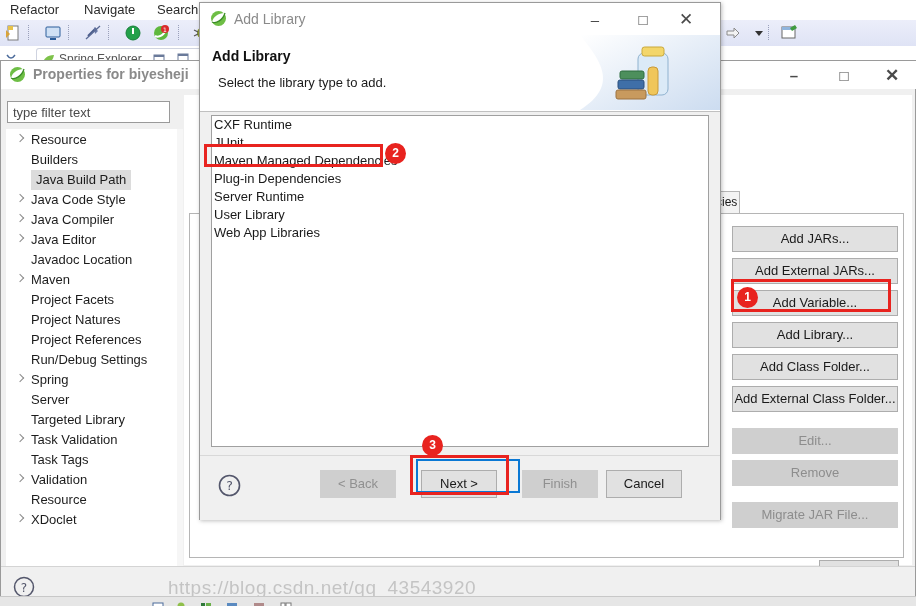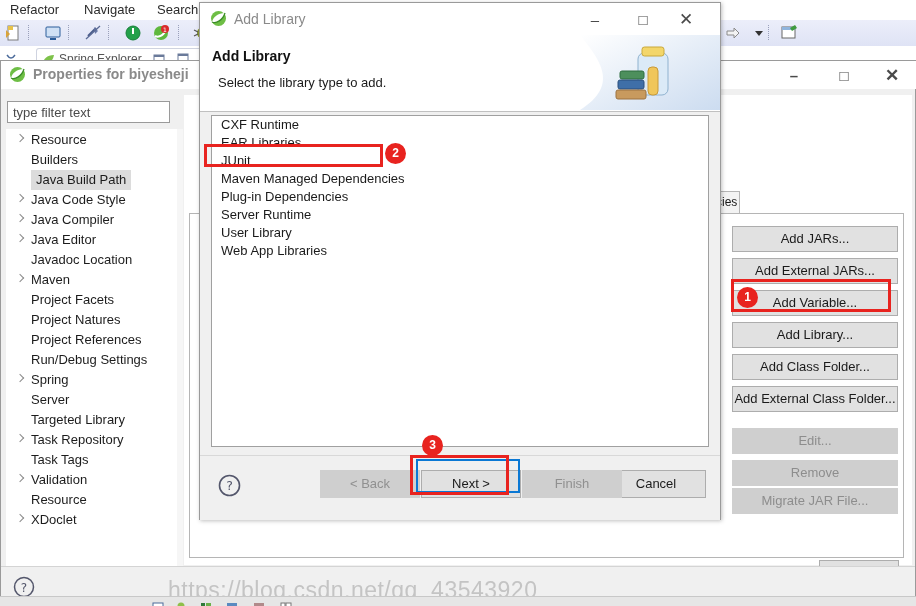--- a/index.html
+++ b/index.html
@@ -89,40 +89,40 @@
   #al-titlebar{position:absolute;left:0;top:0;width:520px;height:32px;background:#ffffff;}
   #al-title-icon{position:absolute;left:10px;top:7px;width:17px;height:17px;}
   #al-title-text{position:absolute;left:34px;top:8px;font-size:14px;color:#8a8a8a;}
   #al-header{position:absolute;left:0;top:32px;width:520px;height:76px;
     background:#ffffff;border-bottom:1px solid #c0c0c0;}
   #al-heading{position:absolute;left:12px;top:13px;font-size:14px;font-weight:bold;color:#111;}
   #al-subheading{position:absolute;left:18px;top:40px;font-size:13px;color:#1a1a1a;}
   #al-header-art{position:absolute;right:0;top:0;width:140px;height:75px;overflow:hidden;}
   #al-list{position:absolute;left:11px;top:112px;width:498px;height:332px;
     background:#ffffff;border:1px solid #a0a0a0;box-sizing:border-box;overflow:hidden;}
-  .lib-row{height:18px;line-height:18px;padding-left:9px;font-size:13px;color:#1a1a1a;
+  .lib-row{height:18px;line-height:18px;padding-left:2px;font-size:13px;color:#1a1a1a;
     white-space:nowrap;}
   .lib-row.sel{background:#0a78d4;color:#ffffff;}
   #al-footer{position:absolute;left:0;top:452px;width:520px;height:64px;background:#f0f0f0;
     border-top:1px solid #d8d8d8;}
   #al-help-icon{position:absolute;left:18px;top:18px;width:23px;height:23px;}
-  .dlgbtn{position:absolute;top:14px;width:100px;height:28px;
+  .dlgbtn{position:absolute;top:14px;width:76px;height:28px;
     background:#e1e1e1;border:1px solid #adadad;box-sizing:border-box;
     font-size:13px;color:#1a1a1a;text-align:center;line-height:26px;}
   .dlgbtn.disabled{background:#cfcfcf;border:1px solid #cfcfcf;color:#909090;}
   #next-focus{position:absolute;left:416px;top:459px;width:104px;height:34px;
     border:2px solid #0a78d4;box-sizing:border-box;}
 
   
   .redbox{position:absolute;border:3px solid #e8231f;box-sizing:border-box;}
   .badge{position:absolute;width:21px;height:21px;border-radius:50%;
     background:#e8231f;color:#ffffff;font-size:12px;font-weight:bold;
     text-align:center;line-height:21px;}
   #watermark{position:absolute;left:168px;top:577px;width:740px;height:24px;
-    font-size:23px;color:rgba(130,130,130,.40);white-space:nowrap;letter-spacing:.5px;}
+    font-size:19px;color:rgba(130,130,130,.40);white-space:nowrap;letter-spacing:.5px;}
   
   #taskbar{left:0;top:596px;width:916px;height:10px;background:#e6e6e6;
     border-top:1px solid #c8c8c8;}
   .tbi{position:absolute;top:1px;width:12px;height:8px;}
 </style>
 </head>
 <body>
 
 <div class="abs" id="eclipse-window">
 
@@ -282,21 +282,21 @@
         <span>Run/Debug Settings</span></div>
       <div class="tree-row">
         <span class="tw"></span>
         <span>Spring</span></div>
       <div class="tree-row">
         <span>Server</span></div>
       <div class="tree-row">
         <span>Targeted Library</span></div>
       <div class="tree-row">
         <span class="tw"></span>
-        <span>Task Repository</span></div>
+        <span>Task Validation</span></div>
       <div class="tree-row">
         <span>Task Tags</span></div>
       <div class="tree-row">
         <span class="tw"></span>
         <span>Validation</span></div>
       <div class="tree-row">
         <span>Resource</span></div>
       <div class="tree-row">
         <span class="tw"></span>
         <span>XDoclet</span></div>
@@ -333,21 +333,21 @@
       <div class="abs" id="content-panel"></div>
 
       <div class="sidebtn" style="top:131px">Add JARs...</div>
       <div class="sidebtn" style="top:163px">Add External JARs...</div>
       <div class="sidebtn" style="top:195px">Add Variable...</div>
       <div class="sidebtn" style="top:227px">Add Library...</div>
       <div class="sidebtn" style="top:259px">Add Class Folder...</div>
       <div class="sidebtn" style="top:291px">Add External Class Folder...</div>
       <div class="sidebtn disabled" style="top:333px">Edit...</div>
       <div class="sidebtn disabled" style="top:365px">Remove</div>
-      <div class="sidebtn disabled" style="top:393px">Migrate JAR File...</div>
+      <div class="sidebtn disabled" style="top:407px">Migrate JAR File...</div>
 
       <div class="abs" id="apply-button">Apply</div>
     </div>
 
     <div class="abs" id="prop-footer">
       <span id="prop-help-icon">
         <svg width="22" height="22" viewBox="0 0 22 22">
             <circle cx="11" cy="11" r="9.5" fill="none" stroke="#53566b" stroke-width="1.5"></circle>
             <text x="11" y="15.5" font-size="12" fill="#53566b" text-anchor="middle" font-family="DejaVu Sans">?</text>
           </svg></span>
@@ -393,21 +393,20 @@
         <rect x="62" y="12" width="22" height="9" rx="2.5" fill="#f3d66a" stroke="#c9a83a"></rect>
         <rect x="40" y="36" width="24" height="8" rx="2" fill="#4d8f5c" stroke="#2f6d3e"></rect>
         <rect x="38" y="45" width="26" height="9" rx="2" fill="#3f6fa8" stroke="#2a4f7c"></rect>
         <rect x="36" y="55" width="30" height="9" rx="2" fill="#c89a5e" stroke="#9c7240"></rect>
         <rect x="68" y="32" width="10" height="28" rx="4" fill="#f0c65a" stroke="#c89a3a"></rect>
       </svg></div>
   </div>
 
   <div class="abs" id="al-list">
     <div class="lib-row">CXF Runtime</div>
-    <div class="lib-row">EAR Libraries</div>
     <div class="lib-row">JUnit</div>
     <div class="lib-row">Maven Managed Dependencies</div>
     <div class="lib-row">Plug-in Dependencies</div>
     <div class="lib-row">Server Runtime</div>
     <div class="lib-row">User Library</div>
     <div class="lib-row">Web App Libraries</div>
   </div>
 
   <div class="abs" id="al-footer">
     <span id="al-help-icon">

